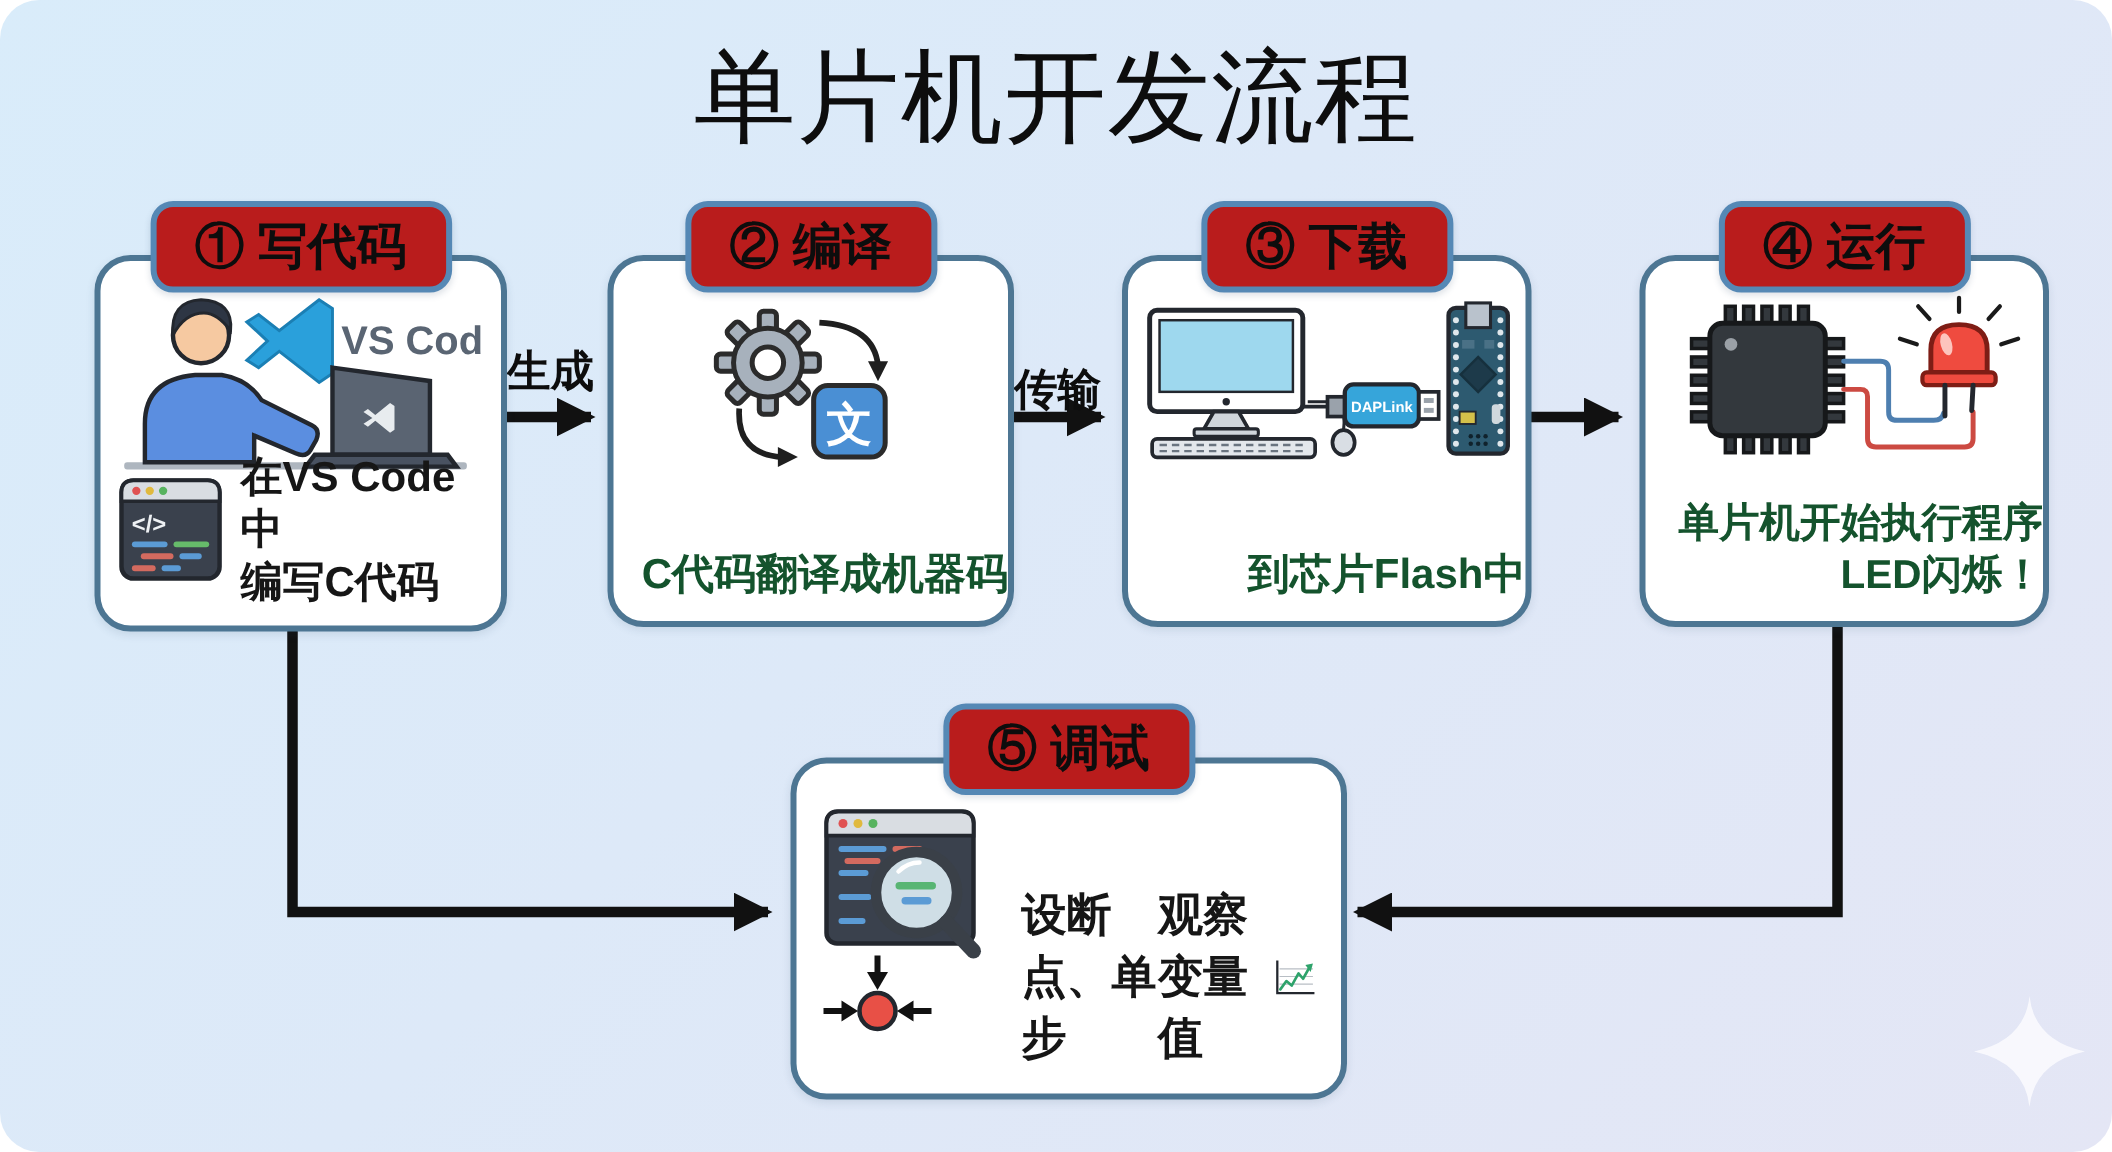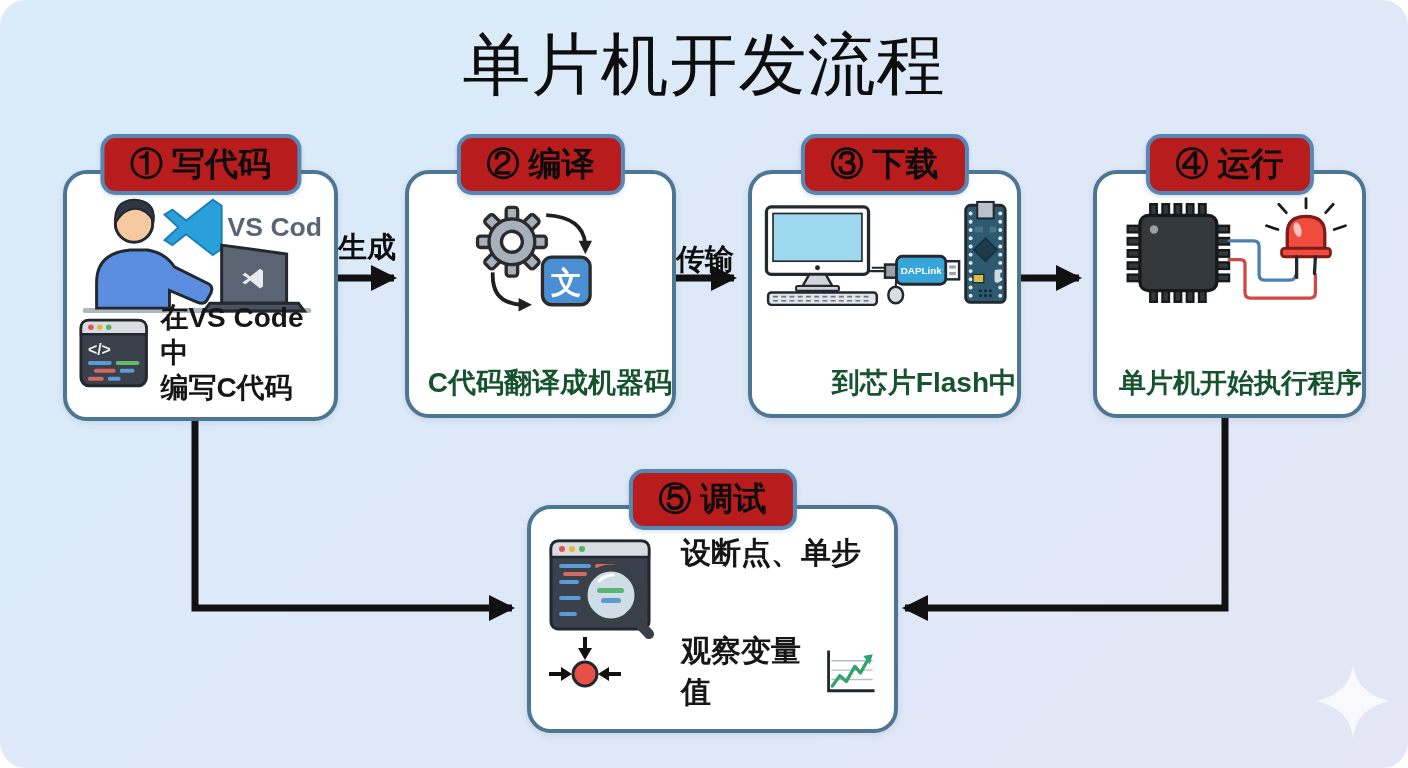--- a/index.html
+++ b/index.html
@@ -26,21 +26,21 @@
     position:absolute; left:0; right:0; bottom:13px; text-align:right;
     font-size:28px; font-weight:700; line-height:1.3; color:#14532d;
   }
   .caption.small { font-size:27px; }
   .s1-illu { position:absolute; top:14px; left:8px; }
   .s1-bottom { position:absolute; left:12px; right:4px; bottom:12px; display:flex; align-items:center; gap:12px; }
   .s1-text { font-size:28px; font-weight:700; line-height:1.25; text-align:left; color:#161616; }
   .center-icon { position:absolute; left:50%; transform:translateX(-50%); }
   .s5-content { position:absolute; top:20px; left:16px; right:16px; bottom:14px; display:flex; gap:14px; }
   .s5-left { flex:0 0 120px; }
-  .s5-right { flex:1; display:flex; flex-direction:column; justify-content:space-between; padding:4px 0 2px 0; }
+  .s5-right { flex:1; display:flex; flex-direction:row; justify-content:space-between; padding:4px 0 2px 0;align-items:flex-end; }
   .s5-row { display:flex; align-items:center; justify-content:space-between; font-size:30px; font-weight:700; color:#161616; }
   .alabel { position:absolute; font-size:29px; font-weight:700; text-align:center; color:#0d0d0d; }
   .overlay { position:absolute; inset:0; pointer-events:none; }
   .sparkle { position:absolute; left:1316px; top:664px; }
 </style>
 </head>
 <body>
 
 <div class="canvas">
 
@@ -255,20 +255,21 @@
         <line x1="236" y1="40" x2="248" y2="36" stroke="#1a1a1a" stroke-width="3" stroke-linecap="round"></line>
         <path d="M186 60 L186 44 Q186 26 206 26 Q226 26 226 44 L226 60 Z" fill="#ef4b3f" stroke="#7e1d15" stroke-width="3.5"></path>
         <ellipse cx="197" cy="40" rx="4" ry="8" fill="#ffd9d4" opacity="0.85" transform="rotate(-15 197 40)"></ellipse>
         <rect x="180" y="60" width="52" height="9" rx="3" fill="#ef4b3f" stroke="#7e1d15" stroke-width="3"></rect>
         <path d="M196 69 L196 91" stroke="#23272e" stroke-width="3.5" stroke-linecap="round"></path>
         <path d="M216 69 L215 87" stroke="#23272e" stroke-width="3.5" stroke-linecap="round"></path>
       </g>
     </svg>
     <div class="caption small">
       <div>单片机开始执行程序</div>
+      <div>LED闪烁！</div>
     </div>
   </div>
 
   <div class="step" style="left:527px; top:505px; width:363px; height:220px;">
     <div class="badge">⑤ 调试</div>
     <div class="s5-content">
       <svg class="s5-left" width="120" height="168" viewBox="0 0 120 152">
         <rect x="4" y="4" width="98" height="88" rx="7" fill="#3a414d" stroke="#23272e" stroke-width="3"></rect>
         <path d="M4 12 Q4 4 12 4 L94 4 Q102 4 102 12 L102 20 L4 20 Z" fill="#d9dde2" stroke="#23272e" stroke-width="2.5"></path>
         <circle cx="15" cy="12" r="3" fill="#e05252"></circle>

